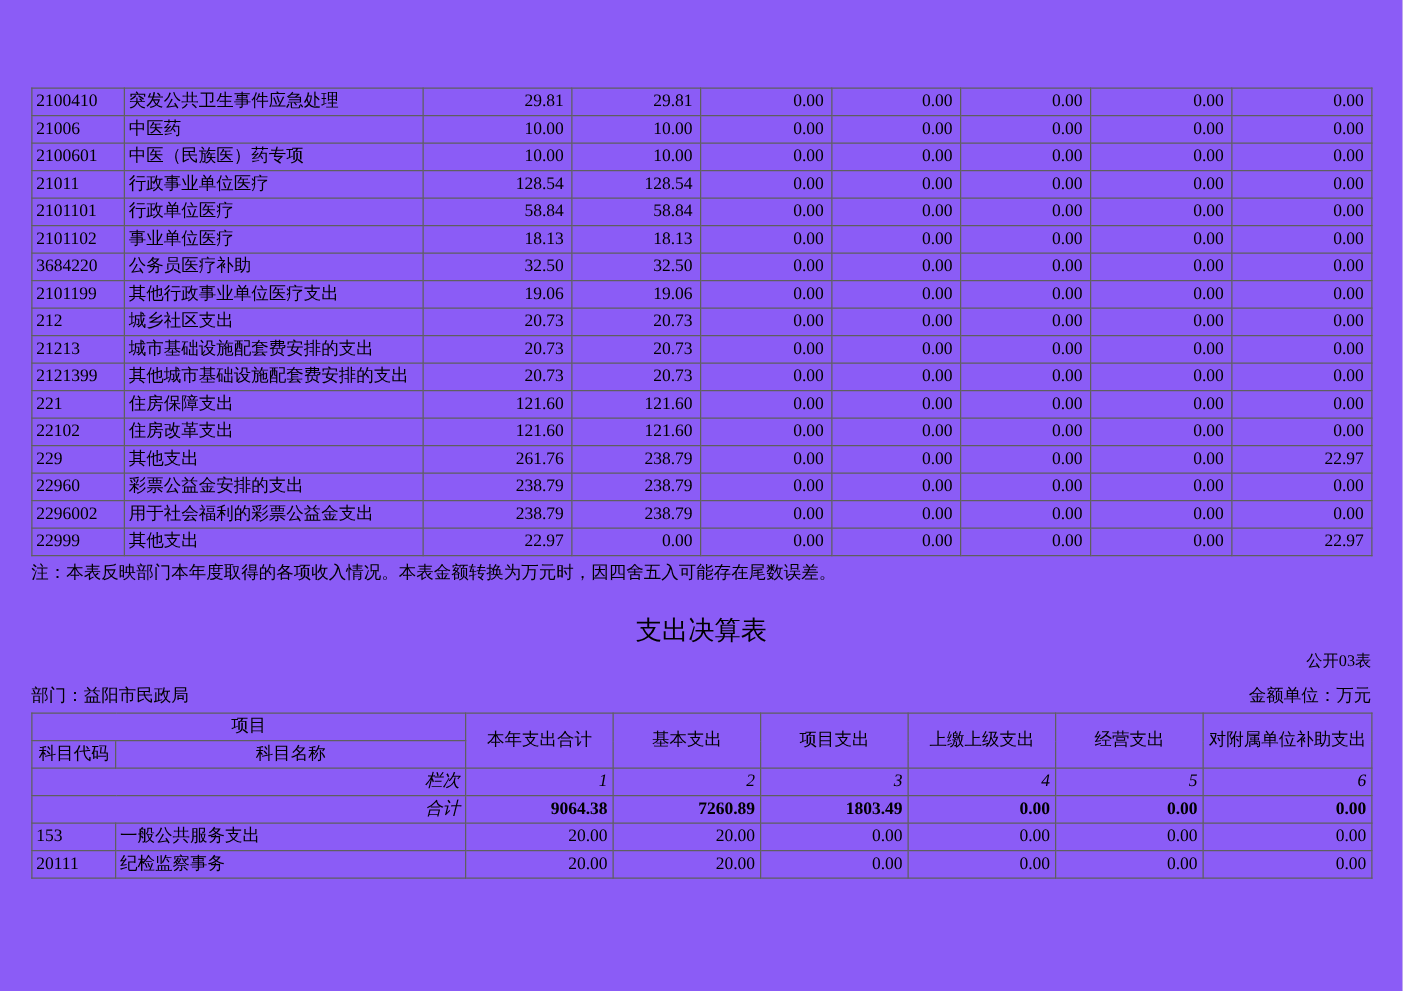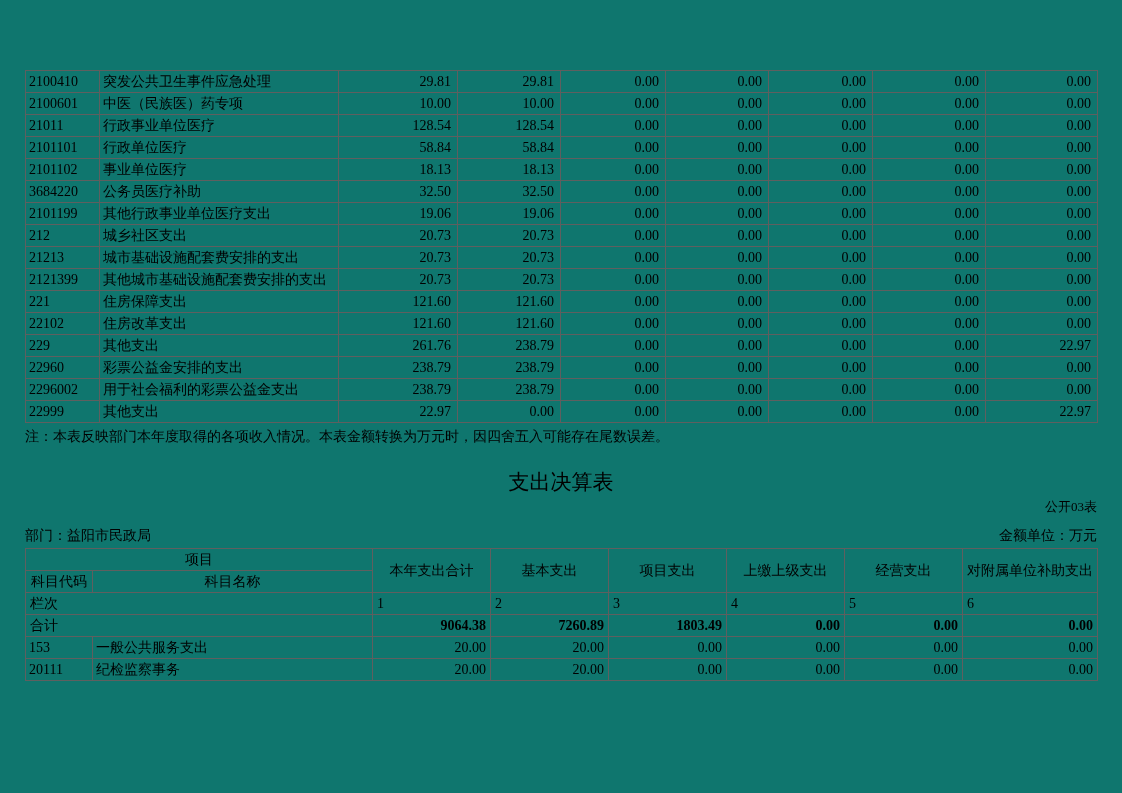--- a/index.html
+++ b/index.html
@@ -1,32 +1,32 @@
 <!DOCTYPE html>
 <html><head>
 <meta charset="utf-8">
 <style>
   html,body{margin:0;padding:0;background:#e8e8e8;}
   .page{
-    width:1122px;height:793px;background:#0f766e;margin:0 auto;
+    width:1122px;height:793px;background:#8b5cf6;margin:0 auto;
     box-sizing:border-box;padding:70px 25px 0 25px;overflow:hidden;
     font-family:"Liberation Serif","DejaVu Serif",serif;color:#000;
     position:relative;
   }
   table{border-collapse:collapse;table-layout:fixed;width:1072px;}
   td,th{
     border:1px solid #5f5f5f;height:21px;line-height:21px;
     font-size:14px;font-weight:normal;padding:0 4px;
     overflow:hidden;white-space:nowrap;box-sizing:border-box;
   }
   .code{text-align:left;padding-left:3px;}
   .name{text-align:left;padding-left:3px;}
   .num{text-align:right;padding-right:6px;}
   .exp .num{padding-right:4px;}
-  .center{text-align:left;}
+  .center{text-align:right;font-style:italic;}
   .bold{font-weight:bold;}
   .note{font-size:14px;line-height:18px;margin-top:5px;}
   .title{font-size:21px;line-height:30px;text-align:center;margin-top:21px;}
   .table-code{font-size:13px;line-height:16px;text-align:right;margin-top:2px;}
   .meta-row{display:flex;justify-content:space-between;font-size:14px;line-height:18px;margin-top:12px;margin-bottom:3px;}
   .exp th{text-align:center;vertical-align:middle;}
 </style>
 </head>
 <body>
 
@@ -43,20 +43,31 @@
         <col style="width:104px">
         <col style="width:113px">
         <col style="width:112px">
     </colgroup>
     <tbody>
         <tr>
           <td class="code">2100410</td>
           <td class="name">突发公共卫生事件应急处理</td>
           <td class="num">29.81</td>
           <td class="num">29.81</td>
+          <td class="num">0.00</td>
+          <td class="num">0.00</td>
+          <td class="num">0.00</td>
+          <td class="num">0.00</td>
+          <td class="num">0.00</td>
+        </tr>
+        <tr>
+          <td class="code">21006</td>
+          <td class="name">中医药</td>
+          <td class="num">10.00</td>
+          <td class="num">10.00</td>
           <td class="num">0.00</td>
           <td class="num">0.00</td>
           <td class="num">0.00</td>
           <td class="num">0.00</td>
           <td class="num">0.00</td>
         </tr>
         <tr>
           <td class="code">2100601</td>
           <td class="name">中医（民族医）药专项</td>
           <td class="num">10.00</td>

